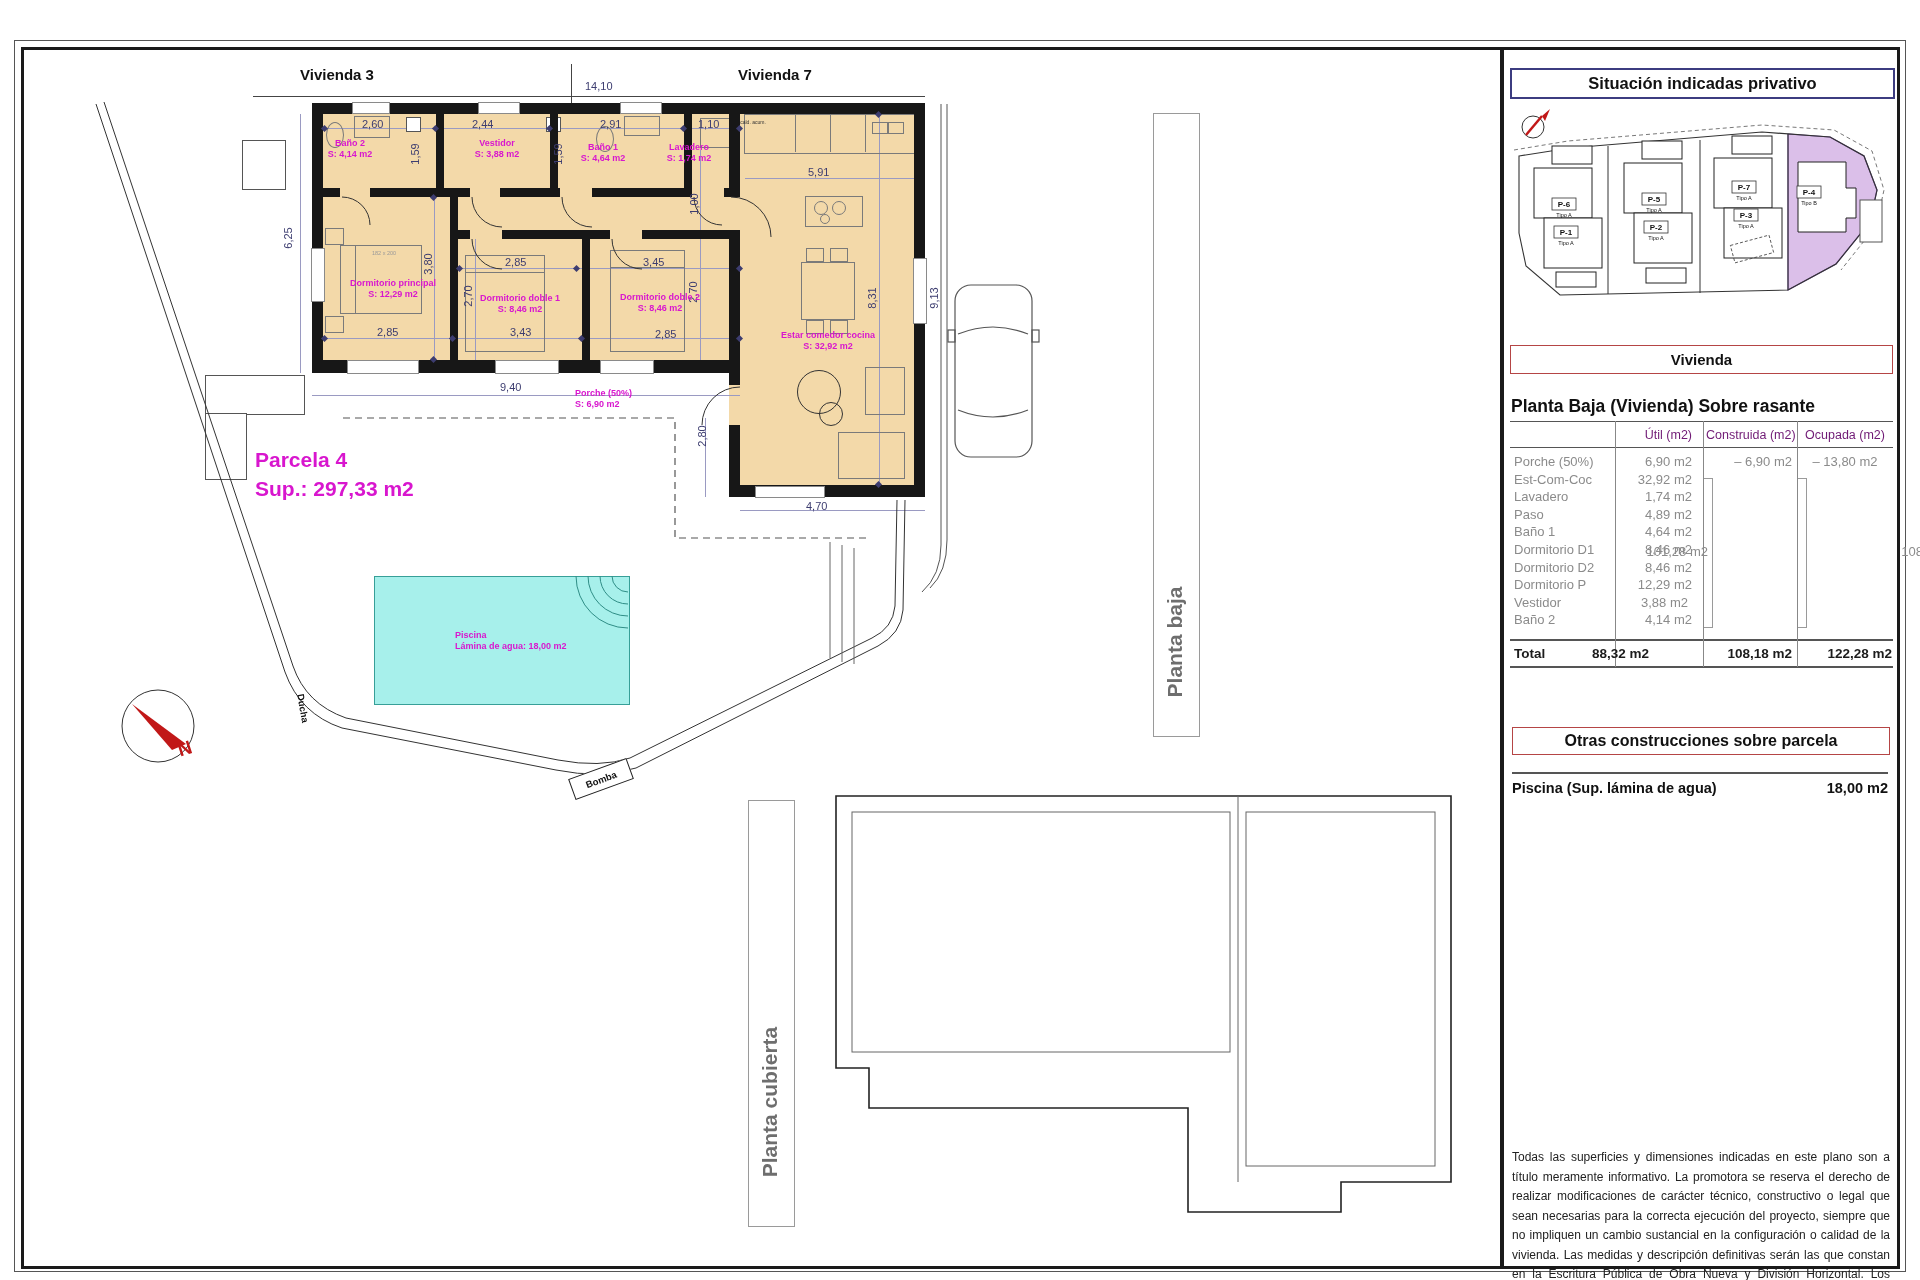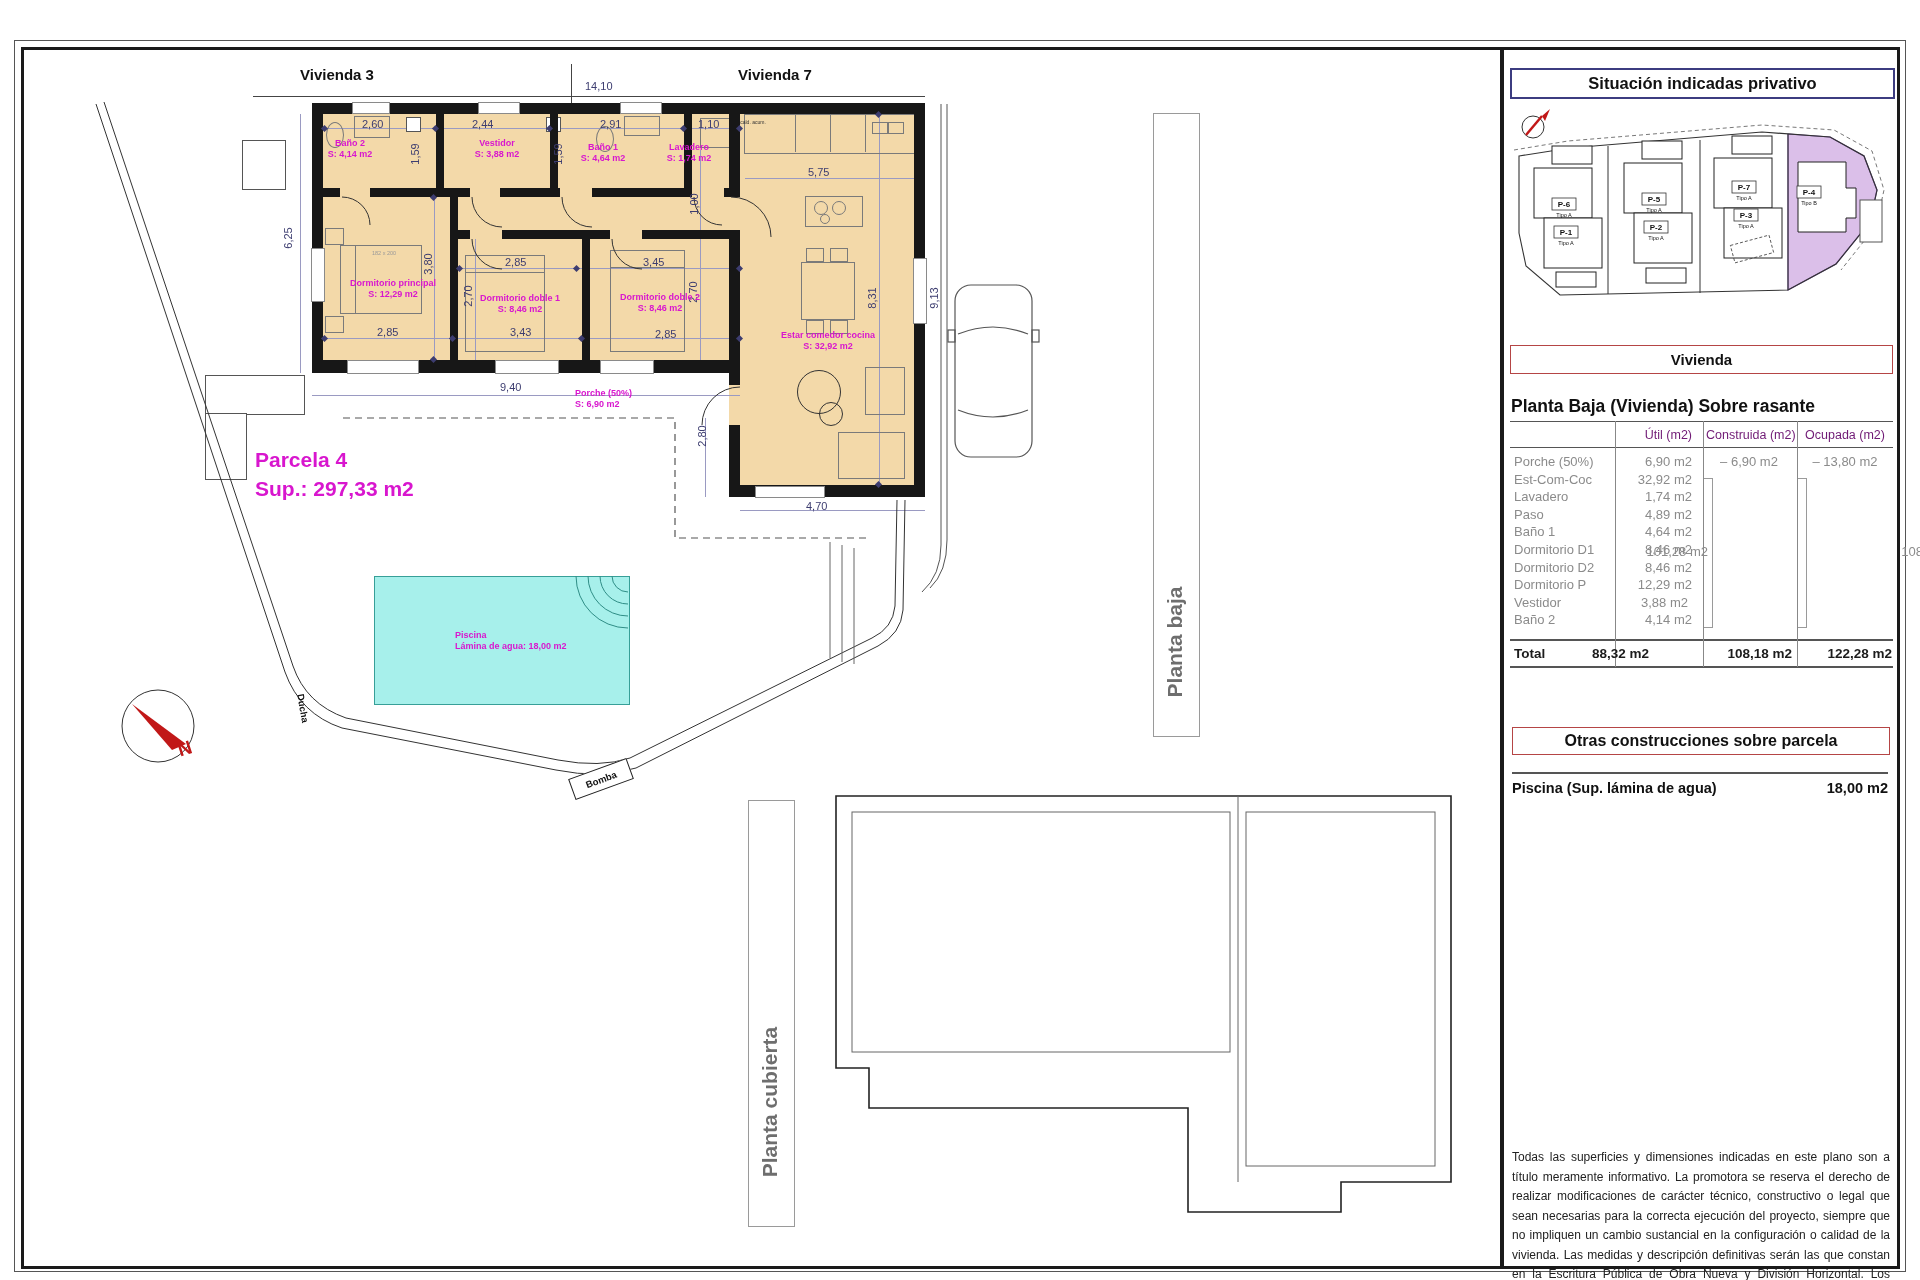--- a/index.html
+++ b/index.html
@@ -329,21 +329,21 @@
 <div class="abs dmv" style="left:258px;top:232px">6,25</div>
 <div class="abs dmv" style="left:398px;top:258px">3,80</div>
 <div class="abs dm" style="left:505px;top:256px">2,85</div>
 <div class="abs dm" style="left:643px;top:256px">3,45</div>
 <div class="abs dmv" style="left:438px;top:290px">2,70</div>
 <div class="abs dmv" style="left:663px;top:286px">2,70</div>
 <div class="abs dm" style="left:377px;top:326px">2,85</div>
 <div class="abs dm" style="left:510px;top:326px">3,43</div>
 <div class="abs dm" style="left:655px;top:328px">2,85</div>
 <div class="abs dmv" style="left:664px;top:198px">1,00</div>
-<div class="abs dm" style="left:808px;top:166px">5,75</div>
+<div class="abs dm" style="left:808px;top:166px">5,91</div>
 <div class="abs dmv" style="left:842px;top:292px">8,31</div>
 <div class="abs dmv" style="left:904px;top:292px">9,13</div>
 <div class="abs dm" style="left:500px;top:381px">9,40</div>
 <div class="abs dmv" style="left:672px;top:430px">2,80</div>
 <div class="abs dm" style="left:806px;top:500px">4,70</div>
 
 <div class="abs vbox" style="left:1153px;top:113px;width:45px;height:622px"></div>
 <div class="abs vtext" style="left:1115px;top:630px;width:120px;text-align:center">Planta baja</div>
 <div class="abs vbox" style="left:748px;top:800px;width:45px;height:425px"></div>
 <div class="abs vtext" style="left:690px;top:1090px;width:160px;text-align:center">Planta cubierta</div>
@@ -376,21 +376,21 @@
 <div class="abs tvline" style="left:1615px;top:421px;width:1px;height:246px"></div>
 <div class="abs tvline" style="left:1703px;top:421px;width:1px;height:246px"></div>
 <div class="abs tvline" style="left:1797px;top:421px;width:1px;height:246px"></div>
 
 <div class="abs thead" style="left:1600px;top:428px;width:92px;text-align:right">Útil (m2)</div>
 <div class="abs thead" style="left:1706px;top:428px;width:88px;text-align:center">Construida (m2)</div>
 <div class="abs thead" style="left:1799px;top:428px;width:92px;text-align:center">Ocupada (m2)</div>
 
 <div class="abs trowname" style="left:1514px;top:454px">Porche (50%)</div>
 <div class="abs trowval" style="left:1592px;top:454px;width:100px">6,90 m2</div>
-<div class="abs trowval" style="left:1706px;top:454px;width:86px;text-align:center">–  6,90 m2</div>
+<div class="abs trowval" style="left:1706px;top:454px;width:86px;">–  6,90 m2</div>
 <div class="abs trowval" style="left:1799px;top:454px;width:92px;text-align:center">–  13,80 m2</div>
 <div class="abs trowname" style="left:1514px;top:472px">Est-Com-Coc</div>
 <div class="abs trowval" style="left:1592px;top:472px;width:100px">32,92 m2</div>
 <div class="abs trowname" style="left:1514px;top:489px">Lavadero</div>
 <div class="abs trowval" style="left:1592px;top:489px;width:100px">1,74 m2</div>
 <div class="abs trowname" style="left:1514px;top:507px">Paso</div>
 <div class="abs trowval" style="left:1592px;top:507px;width:100px">4,89 m2</div>
 <div class="abs trowname" style="left:1514px;top:524px">Baño 1</div>
 <div class="abs trowval" style="left:1592px;top:524px;width:100px">4,64 m2</div>
 <div class="abs trowname" style="left:1514px;top:542px">Dormitorio D1</div>

